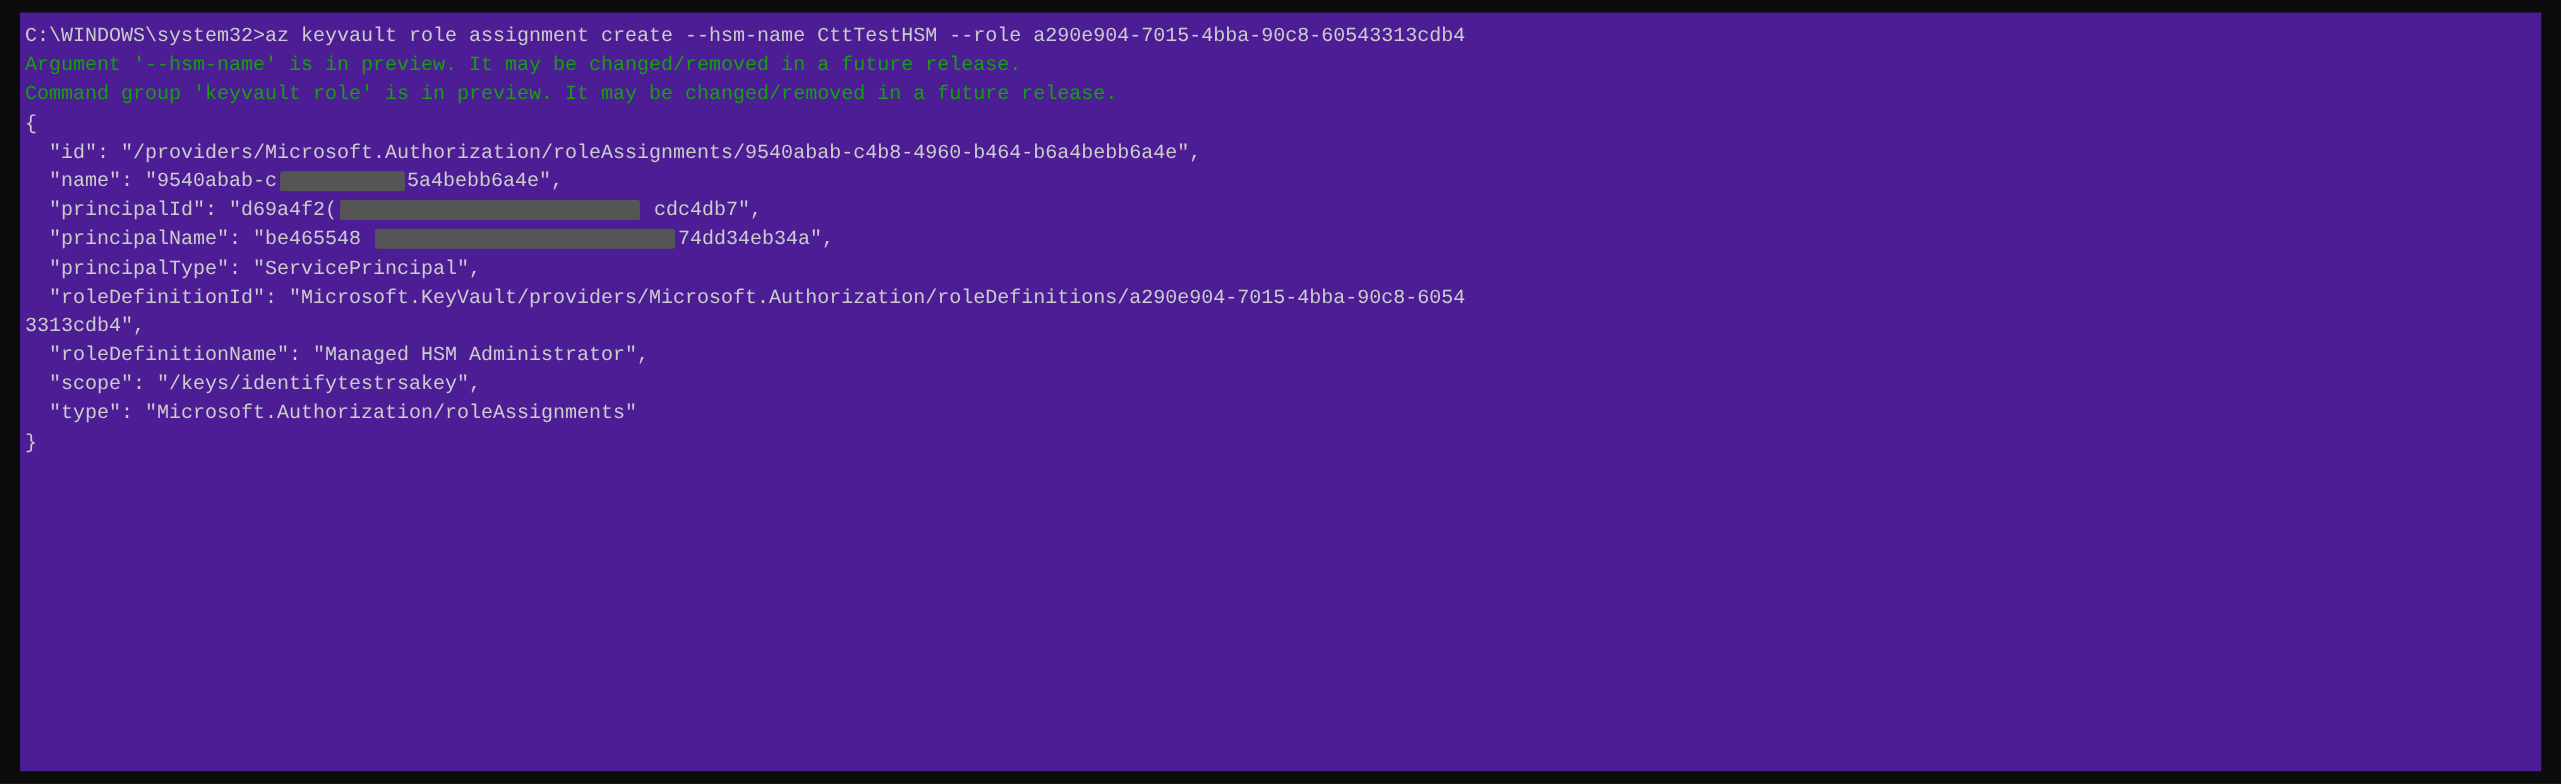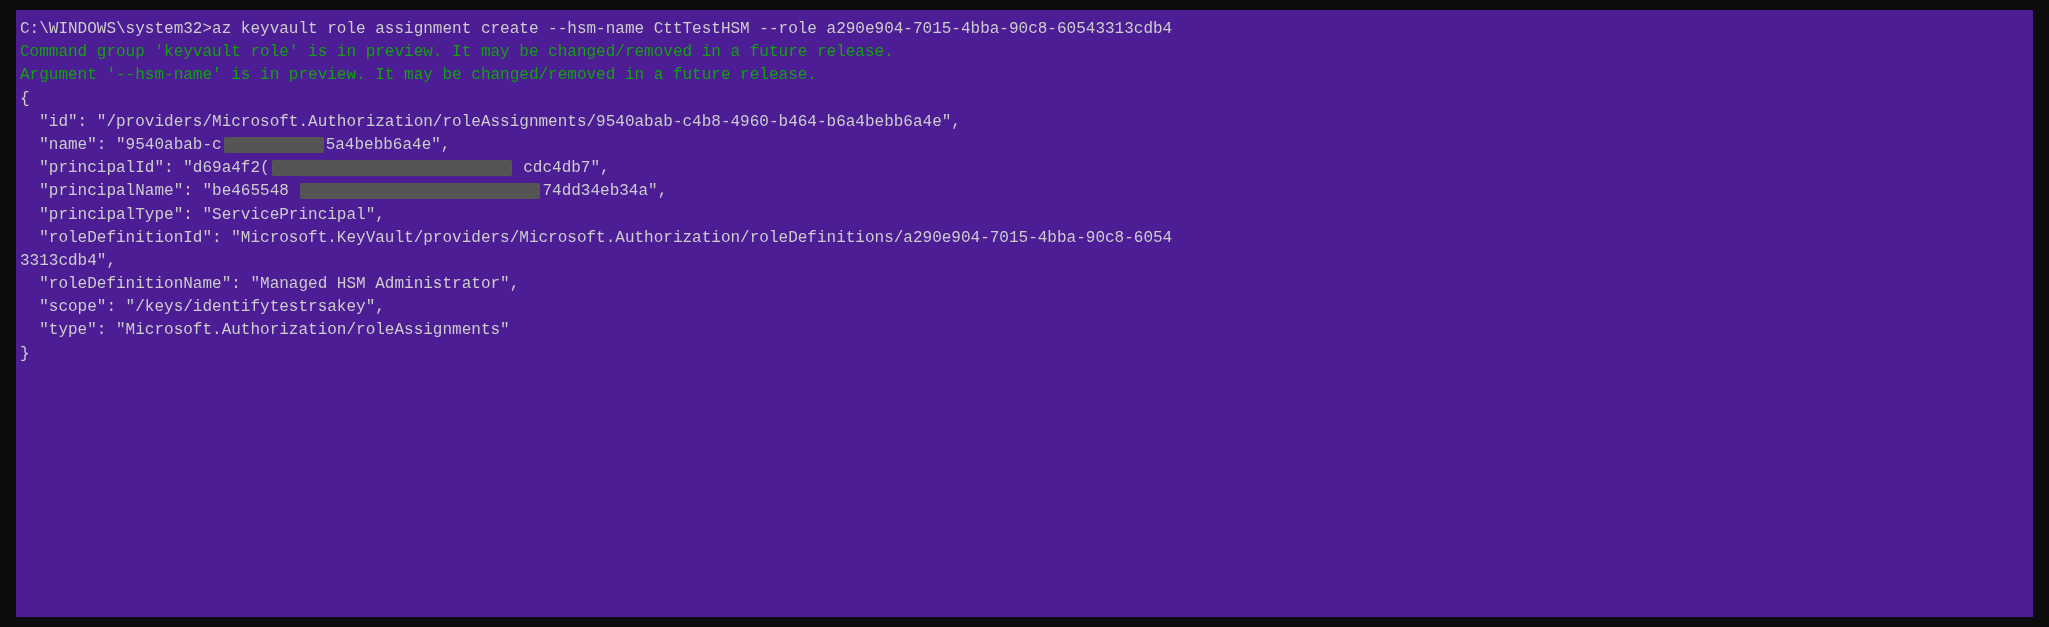--- a/index.html
+++ b/index.html
@@ -69,23 +69,23 @@
     }
   </style>
 </head>
 <body>
 
 <div class="terminal">
 
   <span class="line white"><span>C:\WINDOWS\system32&gt;az keyvault role assignment create --hsm-name CttTestHSM --role a290e904-7015-4bba-90c8-60543313cdb4</span></span>
 
 
+  <span class="line teal"><span>Argument '--hsm-name' is in preview. It may be changed/removed in a future release.</span></span>
+
   <span class="line teal"><span>Command group 'keyvault role' is in preview. It may be changed/removed in a future release.</span></span>
-
-  <span class="line teal"><span>Argument '--hsm-name' is in preview. It may be changed/removed in a future release.</span></span>
 
   <span class="line white"><span>{</span></span>
 
   <span class="line white"><span>  "id": </span><span>"/providers/Microsoft.Authorization/roleAssignments/9540abab-c4b8-4960-b464-b6a4bebb6a4e",</span></span>
 
   <span class="line white"><span>  "name": "9540abab-c</span><span class="redacted-sm">&nbsp;</span><span>5a4bebb6a4e",</span></span>
 
   <span class="line white"><span>  "principalId": "d69a4f2(</span><span class="redacted-med">&nbsp;</span><span> cdc4db7",</span></span>
 
   <span class="line white"><span>  "principalName": "be465548 </span><span class="redacted-med">&nbsp;</span><span>74dd34eb34a",</span></span>

